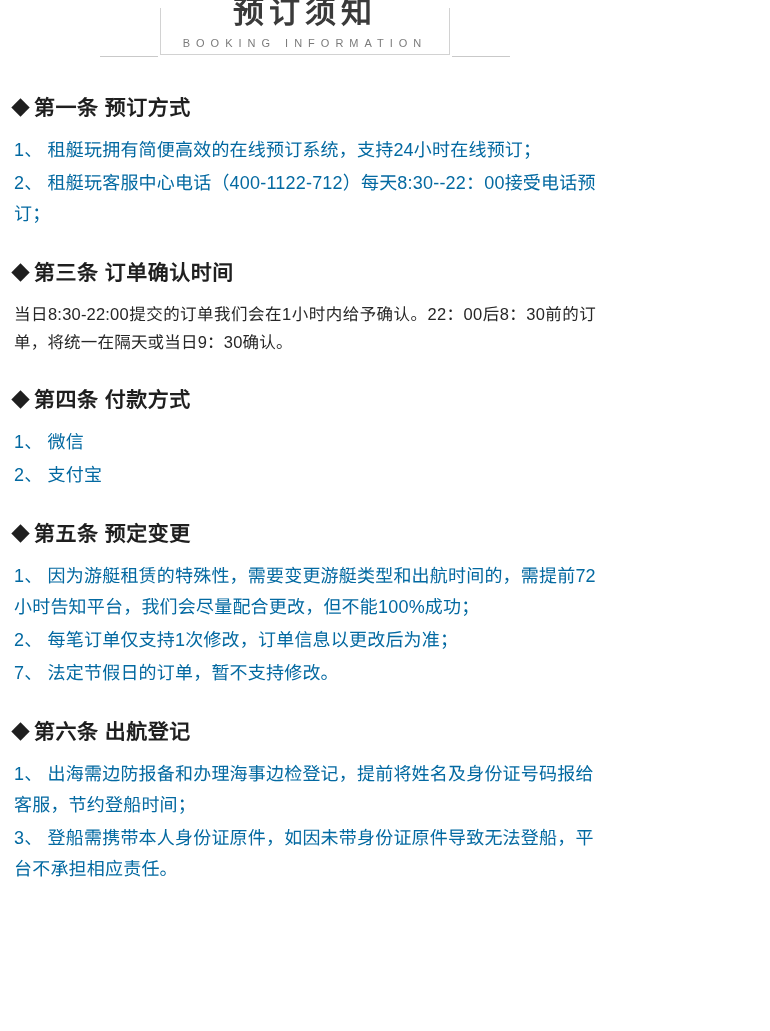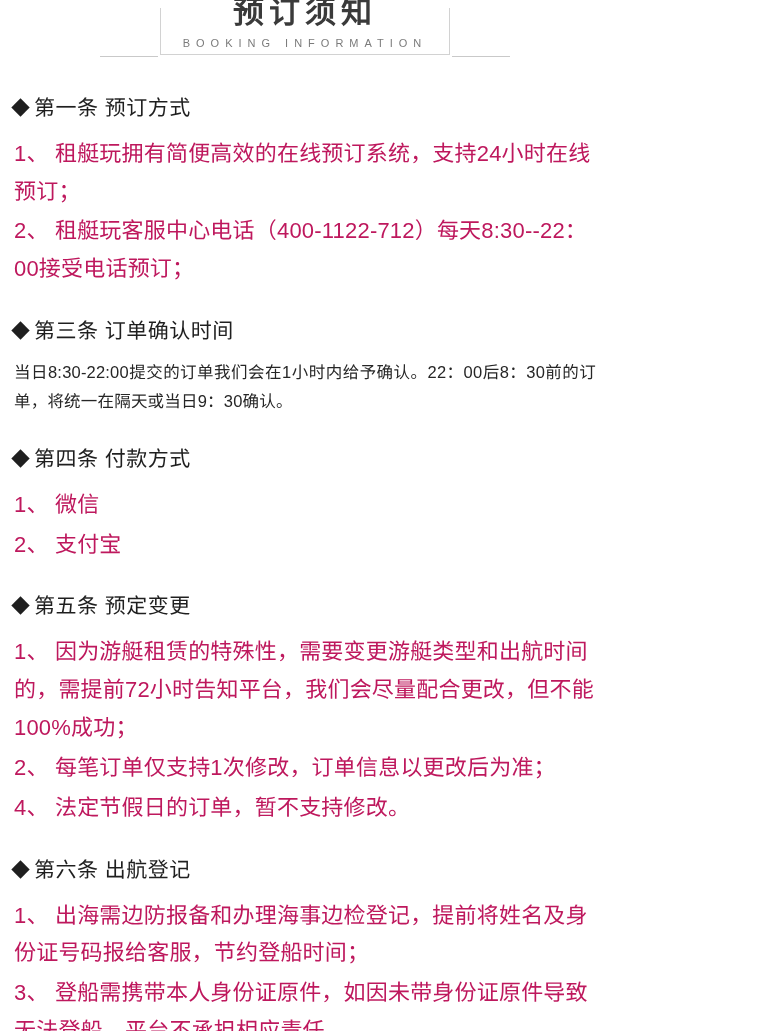--- a/index.html
+++ b/index.html
@@ -74,21 +74,21 @@
   }
 
   
   .section {
     margin: 0 0 6px 0;
   }
   .section-heading {
     display: flex;
     align-items: baseline;
     font-size: 21px;
-    font-weight: 400;
+    font-weight: 700;
     color: #1f1f1f;
     margin: 26px 0 14px 0;
     letter-spacing: 0.5px;
   }
   .section:first-of-type .section-heading {
     margin-top: 8px;
   }
   .diamond-icon {
     display: inline-block;
     width: 13px;
@@ -111,23 +111,23 @@
     margin: 0 0 2px 0;
     text-align: justify;
     letter-spacing: 0.2px;
   }
   ol.numbered {
     list-style: none;
     margin: 0;
     padding: 0;
   }
   ol.numbered li {
-    font-size: 22px;
+    font-size: 18px;
     line-height: 1.72;
-    color: #be185d;
+    color: #0369a1;
     margin: 0 0 2px 0;
     padding-left: 0;
     letter-spacing: 0.2px;
     display: block;
   }
 </style>
 </head>
 <body>
 
 <div class="page">
@@ -175,21 +175,21 @@
   </section>
 
   <section class="section">
     <h2 class="section-heading">
       <span class="diamond-icon"></span>
       <span class="heading-text">第五条 预定变更</span>
     </h2>
     <ol class="numbered">
       <li>1、 因为游艇租赁的特殊性，需要变更游艇类型和出航时间的，需提前72小时告知平台，我们会尽量配合更改，但不能100%成功；</li>
       <li>2、 每笔订单仅支持1次修改，订单信息以更改后为准；</li>
-      <li>4、 法定节假日的订单，暂不支持修改。</li>
+      <li>7、 法定节假日的订单，暂不支持修改。</li>
     </ol>
   </section>
 
   <section class="section">
     <h2 class="section-heading">
       <span class="diamond-icon"></span>
       <span class="heading-text">第六条 出航登记</span>
     </h2>
     <ol class="numbered">
       <li>1、 出海需边防报备和办理海事边检登记，提前将姓名及身份证号码报给客服，节约登船时间；</li>

